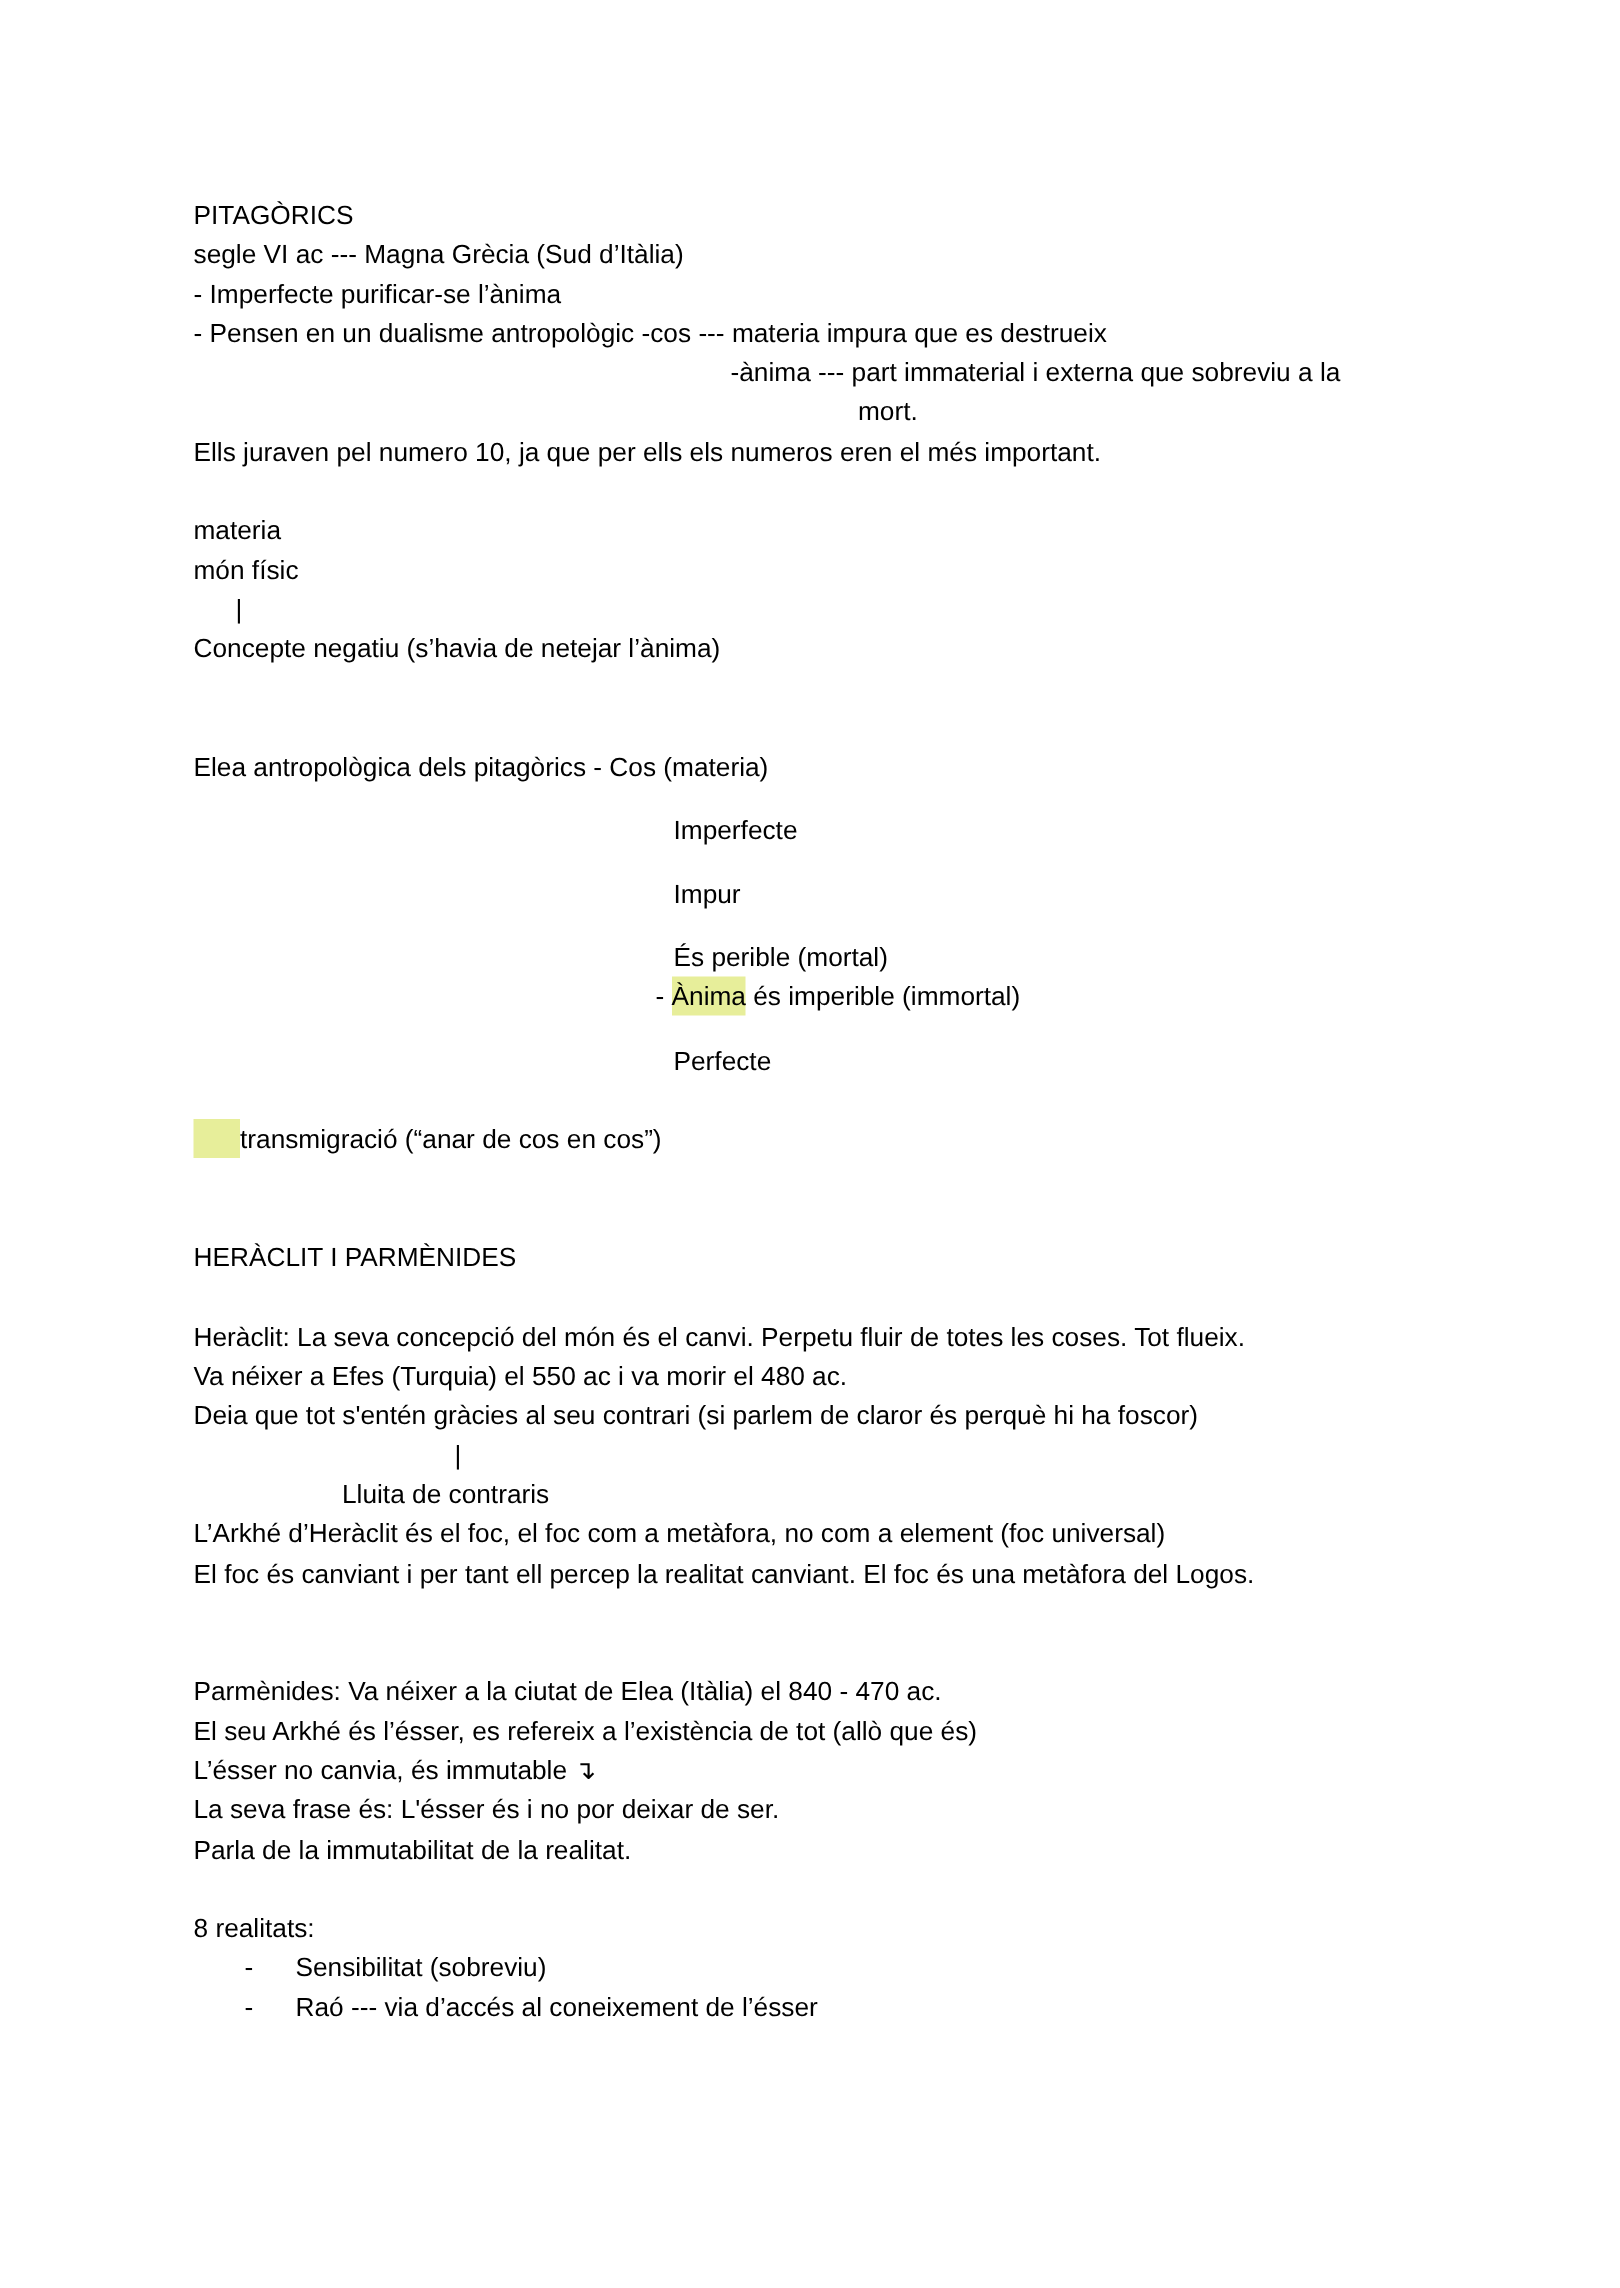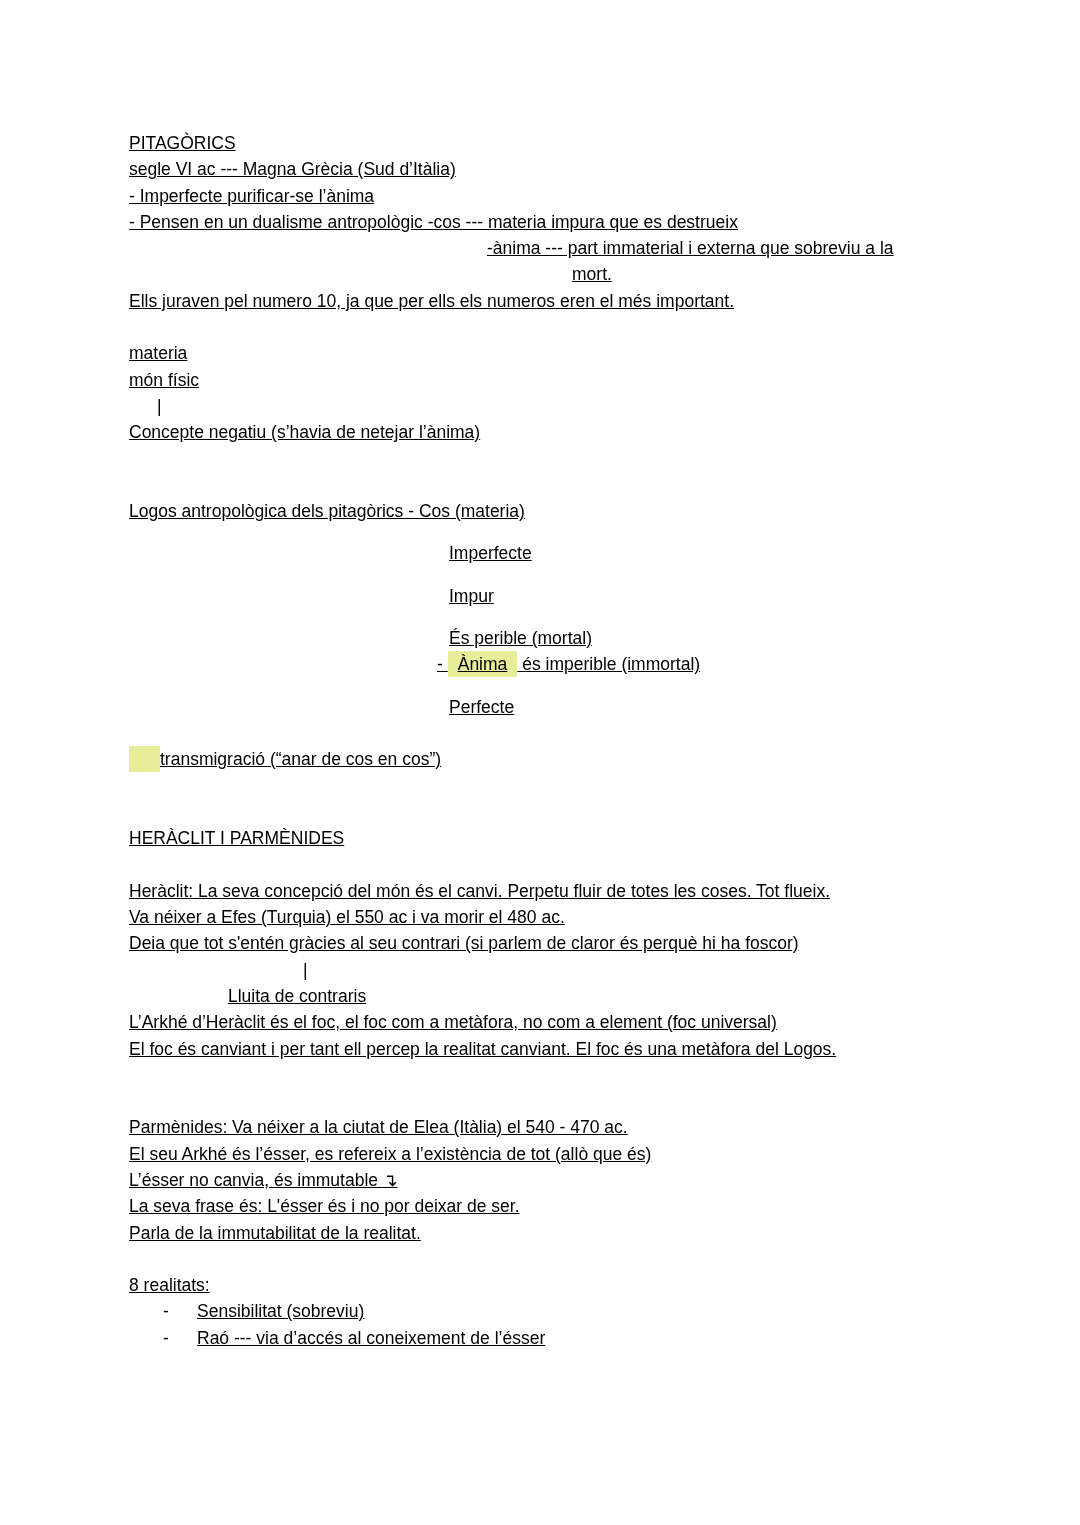--- a/index.html
+++ b/index.html
@@ -15,35 +15,34 @@
     width: 1080px;
     height: 1525px;
     background: var(--bg, #ffffff);
     padding: 130px 40px 0 129px;
   }
   .line {
     height: 26.3px;
     line-height: 26.3px;
     font-size: 17.5px;
     white-space: pre;
-    text-decoration: underline;
   }
   .blank {  }
   .ind-anima-wrap   { margin-left: 358px; }
   .ind-mort         { margin-left: 443px; }
   .ind-cos-sub      { margin-left: 320px; margin-top: 16px; }
   .ind-anima-item   { margin-left: 308px; }
   .ind-pipe1        { margin-left: 28px;  }
   .ind-lluita       { margin-left: 99px;  }
   .ind-pipe2        { margin-left: 174px; }
   .bullet           { margin-left: 34px;  }
   .bullet-dash      { display: inline-block; width: 34px; }
   .hl {
     background-color: var(--hl, #e7ee9a);
-    padding: 3px 10px;
+    padding: 3px 0;
   }
   .hl-blank {
     display: inline-block;
     width: 31px;
     height: 26px;
     vertical-align: top;
     background-color: var(--hl, #e7ee9a);
   }
 </style>
 </head>
@@ -60,21 +59,21 @@
   <div class="line">Ells juraven pel numero 10, ja que per ells els numeros eren el més important.</div>
   <div class="line blank"></div>
 
   <div class="line">materia</div>
   <div class="line">món físic</div>
   <div class="line ind-pipe1">|</div>
   <div class="line">Concepte negatiu (s’havia de netejar l’ànima)</div>
   <div class="line blank"></div>
   <div class="line blank"></div>
 
-  <div class="line">Logos antropològica dels pitagòrics - Cos (materia)</div>
+  <div class="line">Elea antropològica dels pitagòrics - Cos (materia)</div>
   <div class="line ind-cos-sub">Imperfecte</div>
   <div class="line ind-cos-sub">Impur</div>
   <div class="line ind-cos-sub">És perible (mortal)</div>
   <div class="line ind-anima-item"><span>- </span><span class="hl">Ànima</span><span> és imperible (immortal)</span></div>
   <div class="line ind-cos-sub">Perfecte</div>
   <div class="line blank"></div>
 
   <div class="line"><span class="hl-blank"></span><span>transmigració (“anar de cos en cos”)</span></div>
   <div class="line blank"></div>
   <div class="line blank"></div>
@@ -85,21 +84,21 @@
   <div class="line">Heràclit: La seva concepció del món és el canvi. Perpetu fluir de totes les coses. Tot flueix.</div>
   <div class="line">Va néixer a Efes (Turquia) el 550 ac i va morir el 480 ac.</div>
   <div class="line">Deia que tot s'entén gràcies al seu contrari (si parlem de claror és perquè hi ha foscor)</div>
   <div class="line ind-pipe2">|</div>
   <div class="line ind-lluita">Lluita de contraris</div>
   <div class="line">L’Arkhé d’Heràclit és el foc, el foc com a metàfora, no com a element (foc universal)</div>
   <div class="line">El foc és canviant i per tant ell percep la realitat canviant. El foc és una metàfora del Logos.</div>
   <div class="line blank"></div>
   <div class="line blank"></div>
 
-  <div class="line">Parmènides: Va néixer a la ciutat de Elea (Itàlia) el 540 - 470 ac.</div>
+  <div class="line">Parmènides: Va néixer a la ciutat de Elea (Itàlia) el 840 - 470 ac.</div>
   <div class="line">El seu Arkhé és l’ésser, es refereix a l’existència de tot (allò que és)</div>
   <div class="line">L’ésser no canvia, és immutable ↴</div>
   <div class="line">La seva frase és: L'ésser és i no por deixar de ser.</div>
   <div class="line">Parla de la immutabilitat de la realitat.</div>
   <div class="line blank"></div>
 
   <div class="line">8 realitats:</div>
   <div class="line bullet"><span class="bullet-dash">-</span><span>Sensibilitat (sobreviu)</span></div>
   <div class="line bullet"><span class="bullet-dash">-</span><span>Raó --- via d’accés al coneixement de l’ésser</span></div>
 

